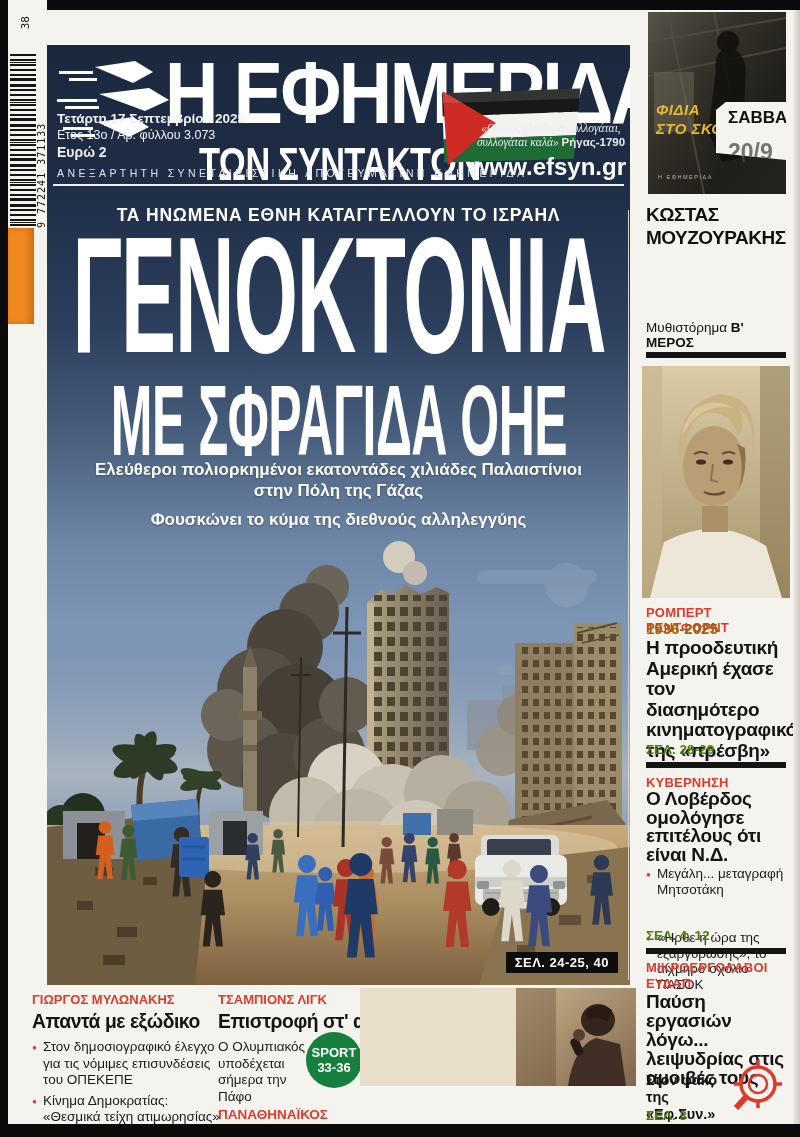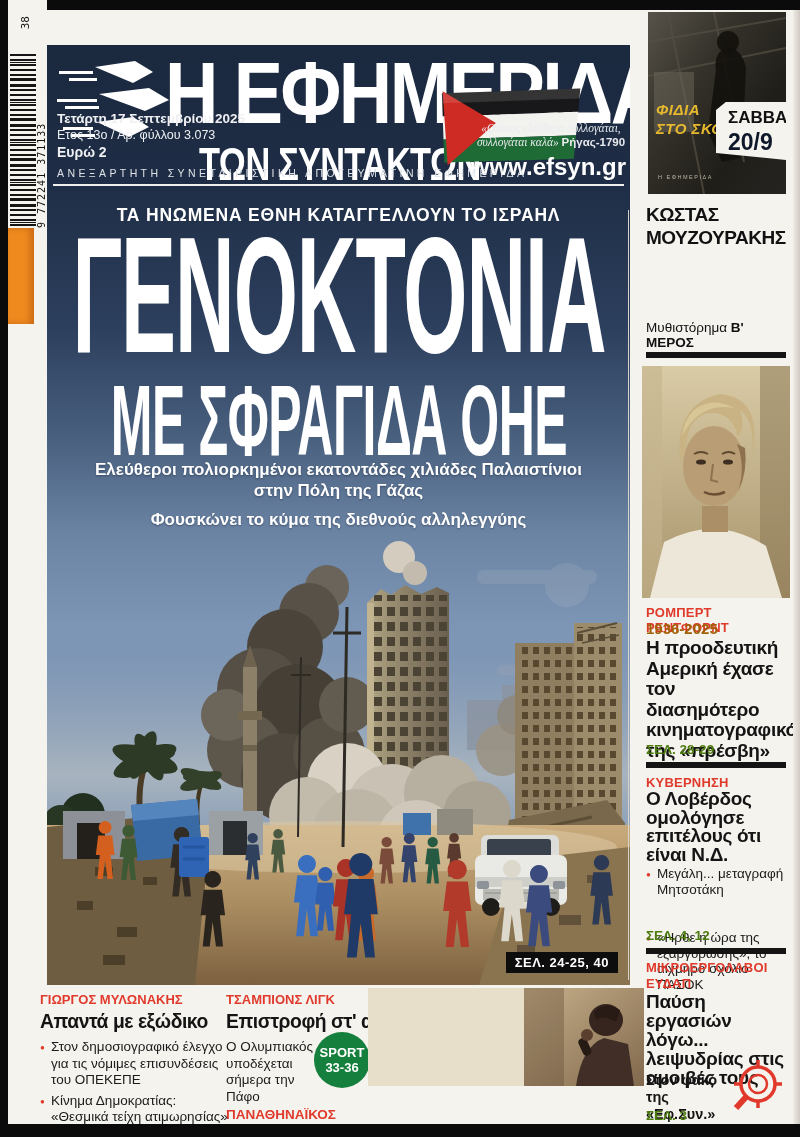--- a/index.html
+++ b/index.html
@@ -43,21 +43,21 @@
   .deck1{top:414px;} .deck2{top:435px;} .deck3{top:464px;}
   .scene{left:0;top:470px;}
   .photo-caption{right:12px;bottom:12px;background:#0d0d0d;color:#fff;font-size:13px;font-weight:700;padding:3px 9px;letter-spacing:.5px;}
   
   .sidebar{left:640px;top:0;width:152px;height:1124px;}
   .cover{left:8px;top:12px;width:138px;height:182px;background:linear-gradient(125deg,#57534a 0,#35322b 35%,#201e19 70%,#262420 100%);overflow:hidden;}
   .cover-title{position:absolute;left:8px;top:88px;color:#e6b92e;font-size:15px;line-height:19px;font-weight:800;font-style:italic;letter-spacing:.5px;}
   .cover-pub{position:absolute;left:10px;bottom:14px;color:#b9b4a6;font-size:5.5px;letter-spacing:1.5px;}
   .sat-tab{position:absolute;right:0;top:90px;width:70px;height:58px;background:#f5f3ee;clip-path:polygon(14% 0,100% 0,100% 100%,0 88%,0 14%);padding:6px 0 0 12px;box-sizing:border-box;}
   .sat-tab .d1{font-size:17px;font-weight:800;color:#111;}
-  .sat-tab .d2{font-size:23px;font-weight:800;color:#0f172a;margin-top:1px;}
+  .sat-tab .d2{font-size:23px;font-weight:800;color:#737373;margin-top:11px;}
   .book-author{left:6px;top:203px;width:146px;font-size:19px;line-height:23px;font-weight:800;color:#111;letter-spacing:-.5px;}
   .book-title1{left:6px;top:250px;color:#0d0d0d;font-weight:900;font-size:31px;line-height:33px;letter-spacing:-1px;}
   .book-title1 .small{font-size:17px;font-weight:900;}
   .book-sub{left:6px;top:320px;font-size:13.5px;color:#111;}
   .book-sub b{font-weight:800;}
   .bar{left:6px;width:140px;height:6px;background:#141414;}
   .redford-photo{left:2px;top:366px;}
   .red-label{color:#e03a2c;font-size:13px;font-weight:800;letter-spacing:.2px;}
   .side-head{color:#141414;font-weight:800;letter-spacing:-.3px;}
   .page-ref{color:#4d7c0f;font-size:13.5px;font-weight:800;}
@@ -72,21 +72,21 @@
   .bullet::before{content:"●";position:absolute;left:0;top:1px;font-size:8px;color:#e03a2c;}
   .gov-b1{left:6px;top:866px;width:140px;}
   .gov-b2{left:6px;top:899px;width:140px;}
   .gov-ref{left:6px;top:928px;}
   .ey-label{left:6px;top:960px;width:140px;font-size:13px;line-height:16px;}
   .ey-head{left:6px;top:992px;width:145px;font-size:19px;line-height:19px;}
   .ey-note{left:6px;top:1072px;width:80px;font-size:14.5px;line-height:17px;font-weight:800;color:#141414;}
   .ey-icon{left:88px;top:1058px;}
   .ey-ref{left:6px;top:1108px;}
   
-  .bottom{left:20px;top:988px;width:624px;height:136px;}
+  .bottom{left:12px;top:988px;width:624px;height:136px;}
   .col1{left:20px;top:4px;width:190px;}
   .col2{left:206px;top:4px;width:146px;}
   .bott-label{color:#e03a2c;font-size:13px;font-weight:800;}
   .bott-head{color:#141414;font-size:21px;font-weight:800;letter-spacing:-.5px;white-space:nowrap;transform:scaleX(.92);transform-origin:0 0;margin:2px 0 6px;}
   .bott-text{font-size:13.5px;line-height:16.5px;color:#1b1b1b;}
   .inline-ref{color:#e03a2c;font-weight:800;}
   .team-label{color:#e03a2c;font-size:13.5px;font-weight:800;margin-top:2px;}
   .sport-badge{position:absolute;left:88px;top:40px;width:56px;height:56px;border-radius:50%;background:#15803d;color:#fff;display:flex;flex-direction:column;align-items:center;justify-content:center;font-weight:800;font-size:13px;line-height:15px;}
   .panel{left:348px;top:0px;width:276px;height:98px;background:#e7dfca;overflow:hidden;}
   .panel-text{position:absolute;left:10px;top:9px;z-index:2;}

